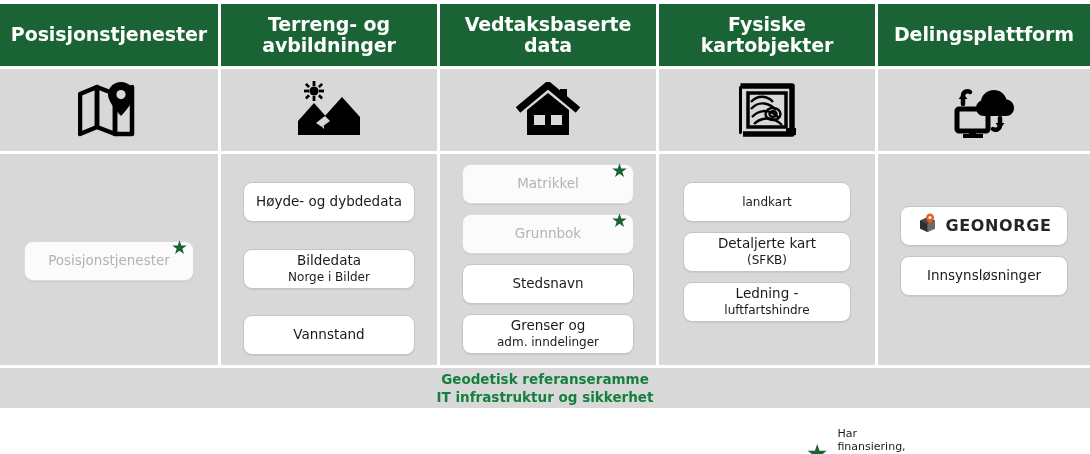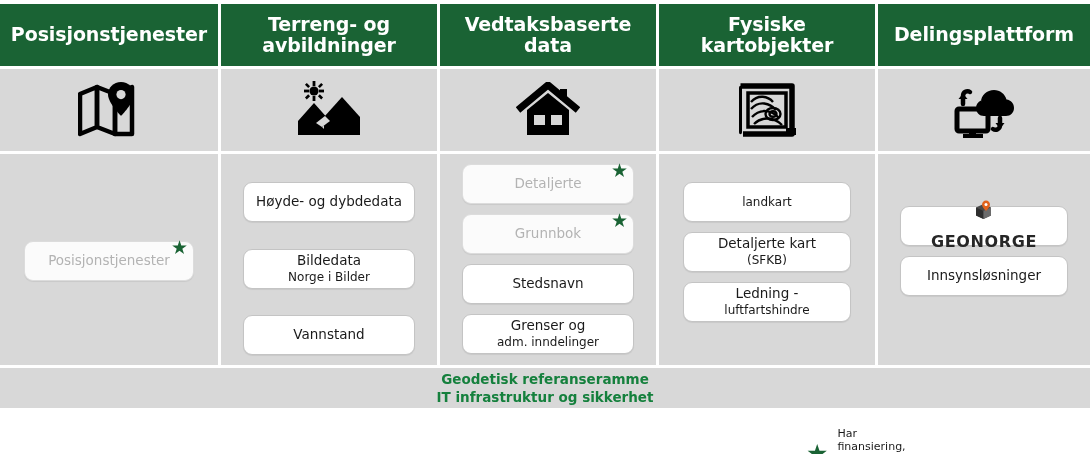--- a/index.html
+++ b/index.html
@@ -124,21 +124,20 @@
   .c3 { padding-top: 10px; }
   .c4 { padding-top: 28px; }
   .c5 { padding-top: 52px; }
 
   
   .geonorge-inner {
     display: flex;
     align-items: center;
     justify-content: center;
     gap: 7px;
-    flex-direction: column;
   }
   .geonorge-text {
     font-size: 16px;
     font-weight: bold;
     letter-spacing: 0.6px;
     color: #262626;
   }
 
   
   .bar {
@@ -298,21 +297,21 @@
         <span class="sub">Norge i Bilder</span>
       </div>
       <div class="item">
         <span>Vannstand</span>
       </div>
     </div>
 
     <div class="body-cell c3" style="width:216px">
       <div class="item dim">
         <span class="star">★</span>
-        <span>Detaljerte</span>
+        <span>Matrikkel</span>
       </div>
       <div class="item dim">
         <span class="star">★</span>
         <span>Grunnbok</span>
       </div>
       <div class="item">
         <span>Stedsnavn</span>
       </div>
       <div class="item">
         <span>Grenser og</span>

